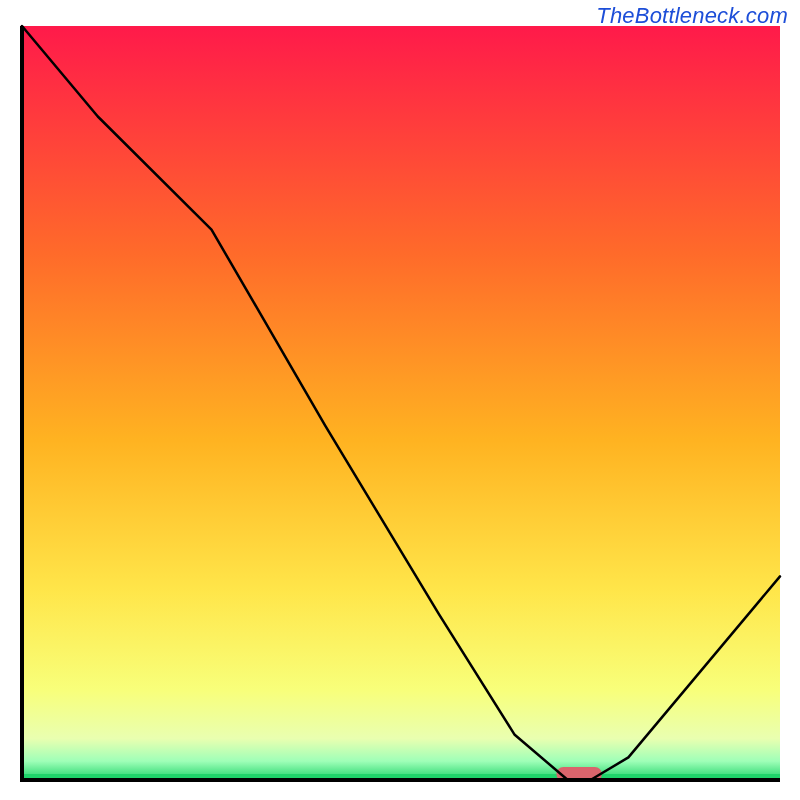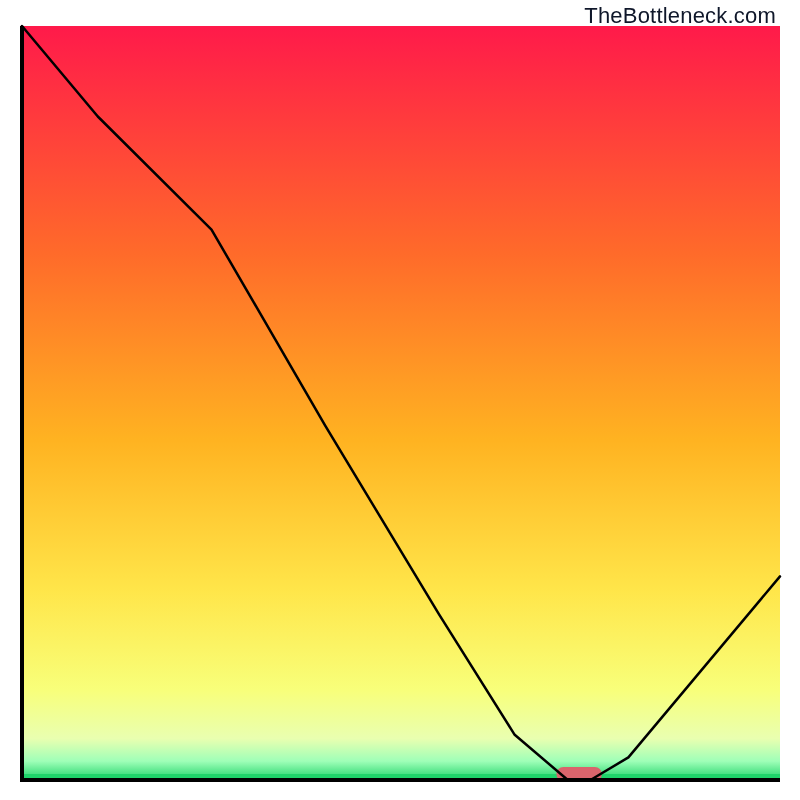--- a/index.html
+++ b/index.html
@@ -12,26 +12,27 @@
     font-family: Arial, Helvetica, sans-serif;
   }
   .wrap {
     position: relative;
     width: 800px;
     height: 800px;
   }
   .watermark {
     position: absolute;
     top: 3px;
-    right: 24px;
+    right: 12px;
     font-size: 22px;
-    color: #0f172a;
+    color: #1d4ed8;
     font-weight: 400;
     letter-spacing: 0.2px;
     z-index: 5;
+    font-style: italic;
   }
   svg.chart {
     position: absolute;
     left: 0;
     top: 0;
     width: 800px;
     height: 800px;
   }
 </style>
 </head>

